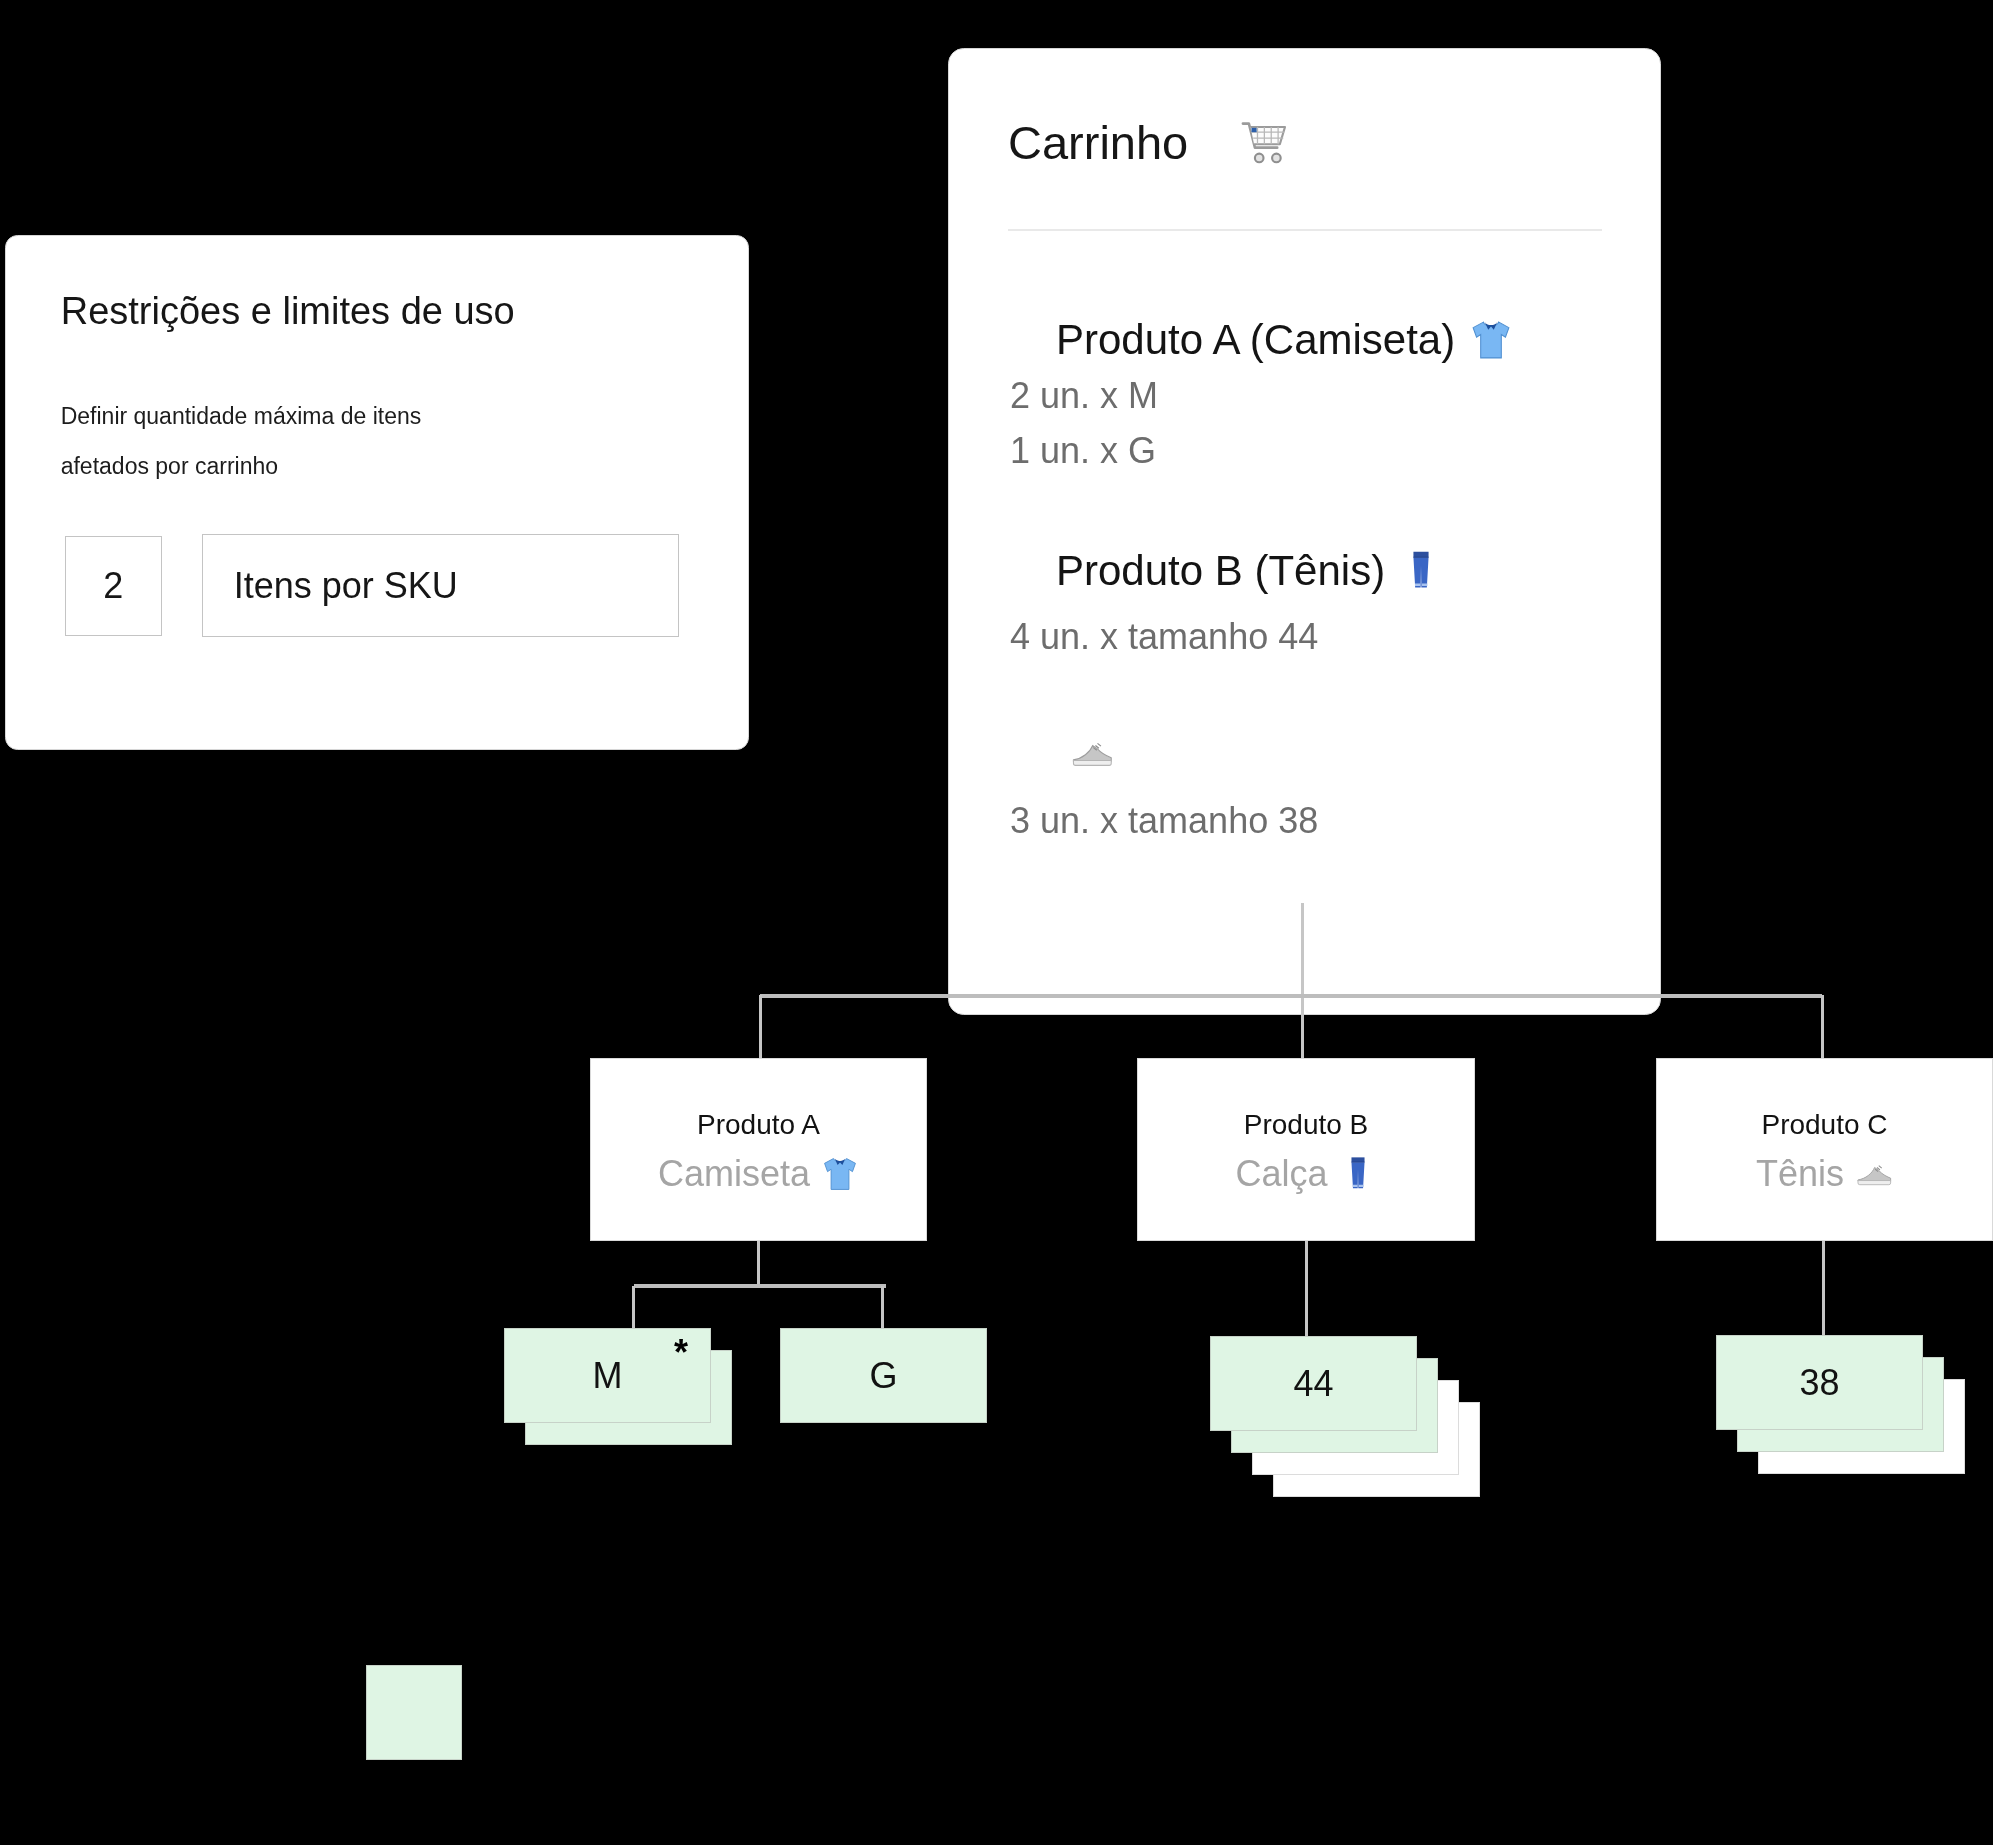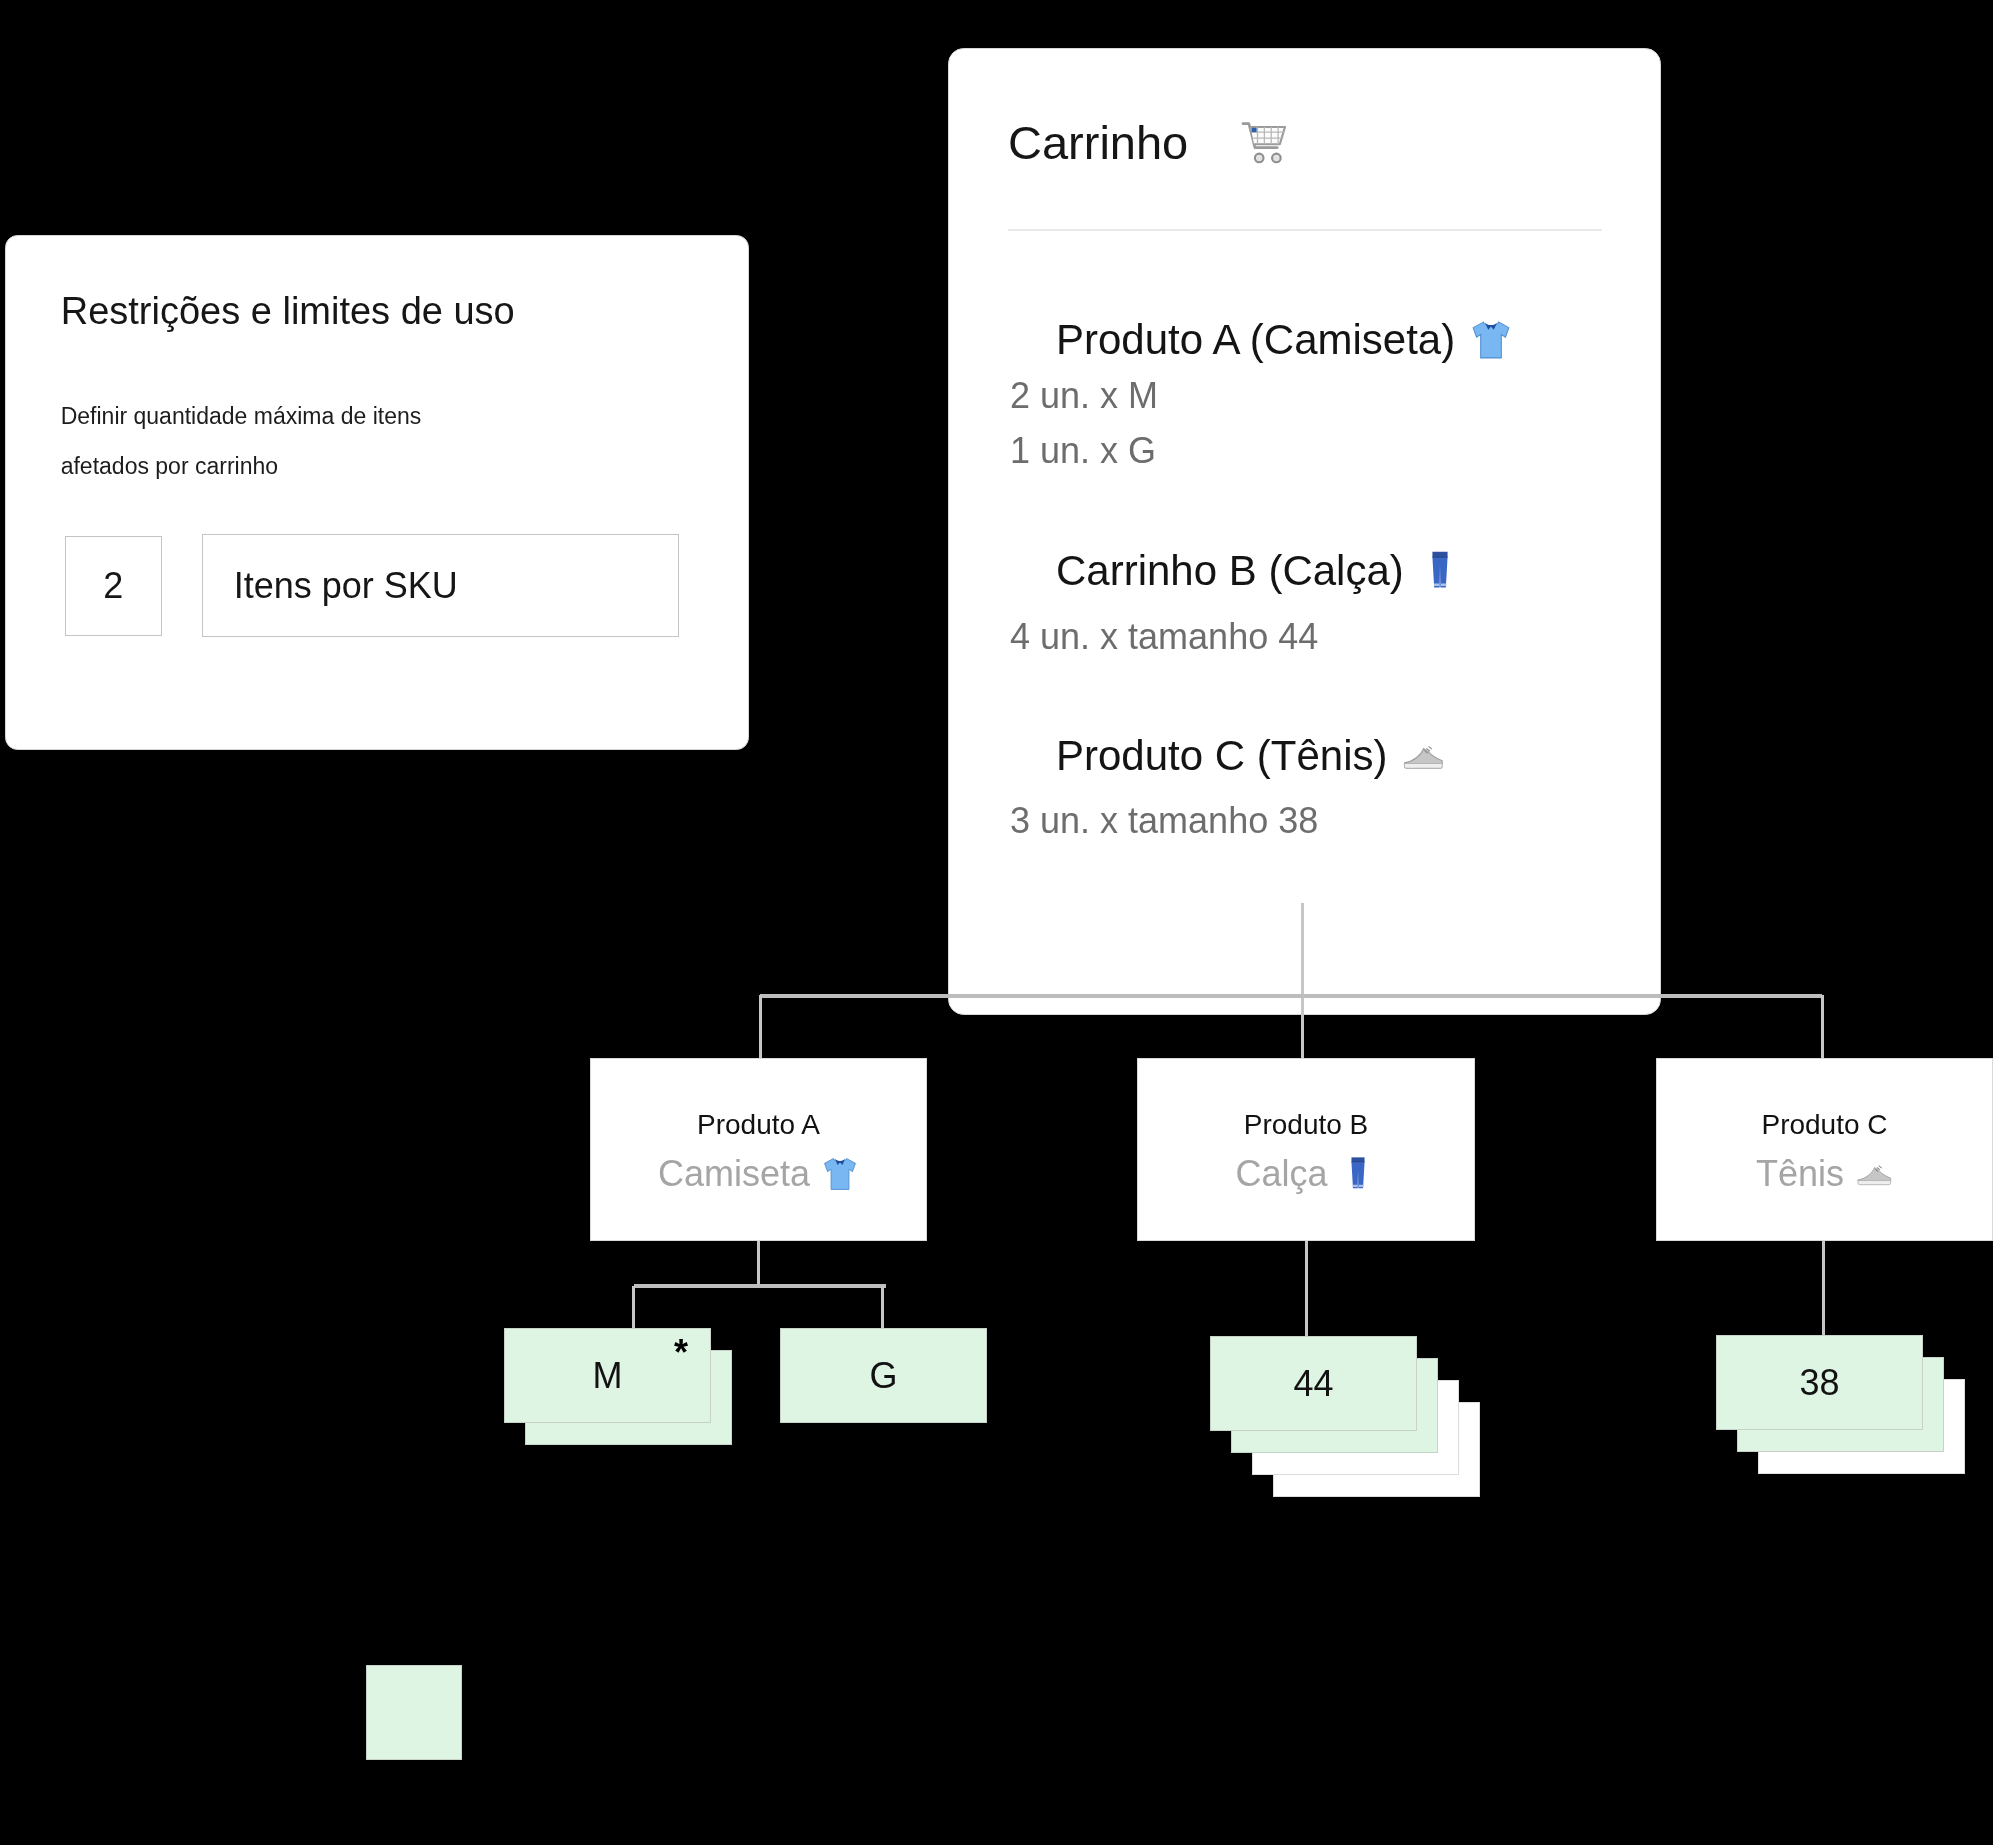--- a/index.html
+++ b/index.html
@@ -97,34 +97,33 @@
           <svg viewBox="0 0 64 64" fill="none">
             <path d="M21 6 L6 14 L11 28 L17 24 L17 58 L47 58 L47 24 L53 28 L58 14 L43 6 C41 13 23 13 21 6 Z" fill="#79b7f3" stroke="#4f8fd0" stroke-width="1.5"></path>
             <path d="M23 6 C26.5 11.5 37.5 11.5 41 6 L36 17 L32 12.5 L28 17 Z" fill="#1d4f9c"></path>
           </svg>
         </span>
     </div>
     <div class="cart-item-line l-a1">2 un. x M</div>
     <div class="cart-item-line l-a2">1 un. x G</div>
 
     <div class="cart-item-title t-b">
-      <span>Carrinho B (Calça)</span>
+      <span>Produto B (Tênis)</span>
       <span class="icon icon-52">
           <svg viewBox="0 0 64 64" fill="none">
             <rect x="21" y="4" width="22" height="8" fill="#2c4f9e"></rect>
             <path d="M21 12 h22 l-2.5 44 h-8 l-0.5-32 -0.5 32 h-8 z" fill="#3a66c5"></path>
             <path d="M23.2 52 l7.9 0 M33.4 52 l7.9 0" stroke="#a9c3ef" stroke-width="3.5"></path>
             <path d="M21 12 h22" stroke="#20408a" stroke-width="1.5"></path>
           </svg>
         </span>
     </div>
     <div class="cart-item-line l-b1">4 un. x tamanho 44</div>
 
     <div class="cart-item-title t-c">
-      <span>Produto C (Tênis)</span>
       <span class="icon icon-52">
           <svg viewBox="0 0 64 64" fill="none">
             <path d="M5 42 C18 40 29 31 33 21 L40 26 C46 33 55 37 60 39 L60 44 L5 44 Z" fill="#c6c6c6" stroke="#9e9e9e" stroke-width="1.5"></path>
             <path d="M34 24 l5 4 M37 21 l5 4 M40 18 l5 4" stroke="#8d8d8d" stroke-width="1.8"></path>
             <path d="M5 43 h55 v4 a3 3 0 0 1 -3 3 h-49 a3 3 0 0 1 -3 -3 z" fill="#eeeeee" stroke="#b5b5b5" stroke-width="1.5"></path>
           </svg>
         </span>
     </div>
     <div class="cart-item-line l-c1">3 un. x  tamanho 38</div>
   </div>

